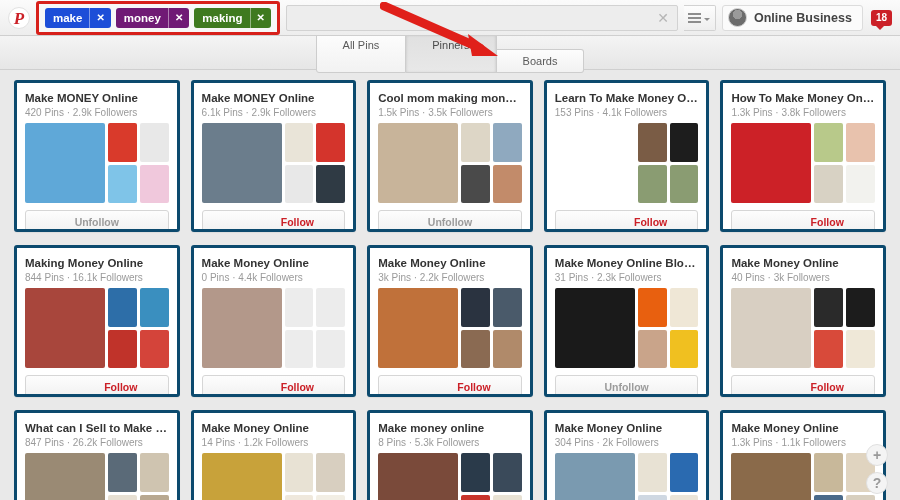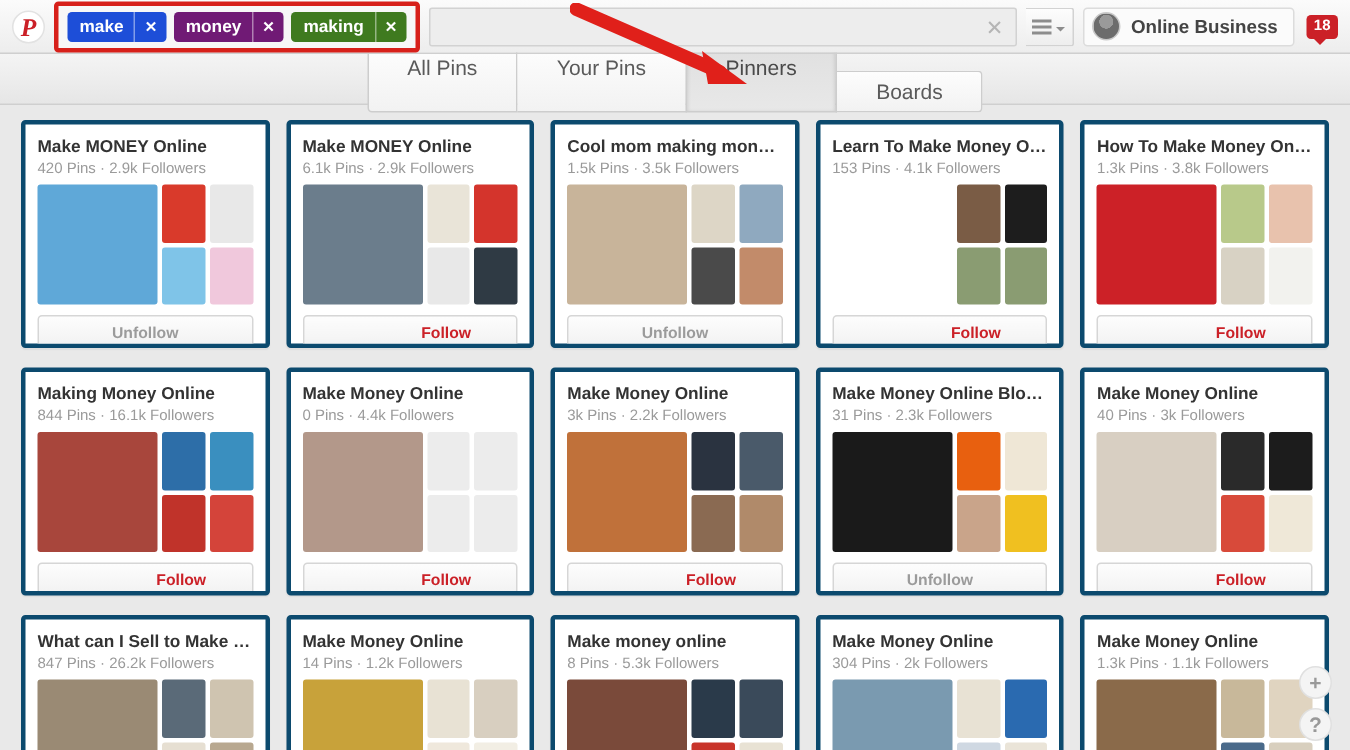--- a/index.html
+++ b/index.html
@@ -133,21 +133,21 @@
 
   
   .tabbar {
     height: 34px;
     background: linear-gradient(to bottom,#f4f4f4,#e6e6e6);
     border-bottom: 1px solid #cfcfcf;
     display: flex; align-items: center; justify-content: center;
   }
   .tabs { display: flex; }
   .tab {
-    font-size: 14px; color: #5a5a5a;
+    font-size: 11px; color: #5a5a5a;
     padding: 5px 26px;
     background: linear-gradient(to bottom,#fdfdfd,#f2f2f2);
     border: 1px solid #cdcdcd;
     border-left: none;
     white-space: nowrap;
   }
   .tab:first-child { border-left: 1px solid #cdcdcd; border-radius: 3px 0 0 3px; }
   .tab:last-child { border-radius: 0 3px 3px 0; margin-top: 16px; }
   .tab.active {
     background: linear-gradient(to bottom,#e0e0e0,#e8e8e8);
@@ -270,21 +270,20 @@
 
   <svg class="arrow" width="130" height="62">
     <line x1="4" y1="4" x2="100" y2="46" stroke="#e0201a" stroke-width="9" stroke-linecap="round"></line>
     <polygon points="118,54 88,32 92,54" fill="#e0201a"></polygon>
   </svg>
 </div>
 
 <div class="tabbar">
   <div class="tabs" id="tabs">
       <div class="tab">All Pins</div>
-      <div class="tab">Your Pins</div>
       <div class="tab active">Pinners</div>
       <div class="tab">Boards</div>
     </div>
 </div>
 
 <div class="board" id="board">
     <div class="card">
       <div class="card-title">Make MONEY Online</div>
       <div class="card-stats">420 Pins · 2.9k Followers</div>
       <div class="thumbs">

